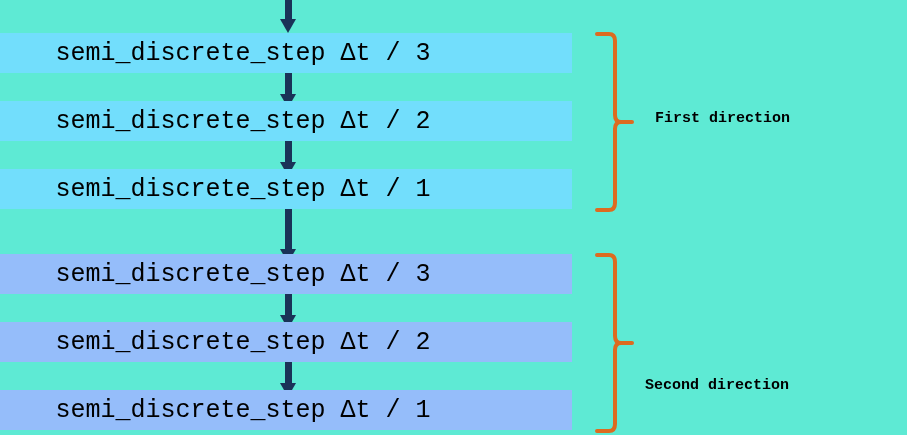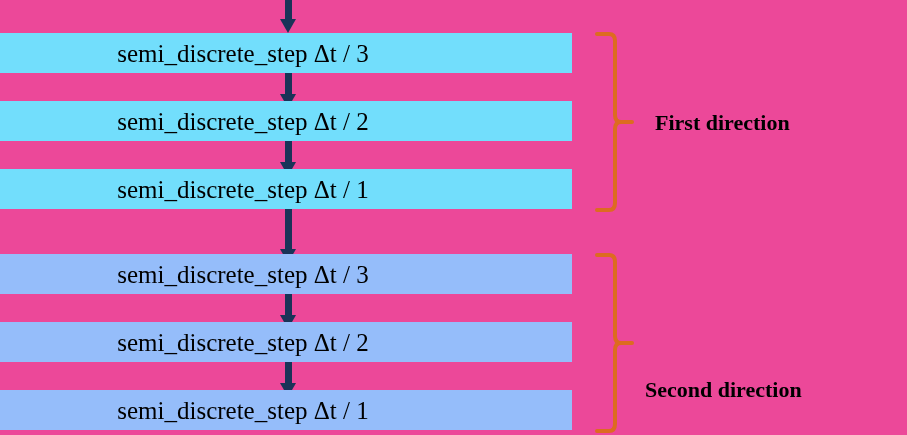--- a/index.html
+++ b/index.html
@@ -4,23 +4,23 @@
 <style>
   html, body {
     margin: 0;
     padding: 0;
     background: #ffffff;
   }
   #canvas {
     position: relative;
     width: 907px;
     height: 435px;
-    background: #ec4899;
+    background: #5eead4;
     overflow: hidden;
-    font-family: Liberation Serif, serif;
+    font-family: Liberation Mono, monospace;
   }
 
   
   .step-bar {
     position: absolute;
     left: 0;
     width: 572px;
     height: 40px;
     display: flex;
     align-items: center;
@@ -62,21 +62,21 @@
   
   .brace {
     position: absolute;
     left: 592px;
   }
   .brace svg { display: block; }
 
   
   .group-label {
     position: absolute;
-    font-size: 22px;
+    font-size: 15px;
     font-weight: bold;
     color: #000000;
     white-space: nowrap;
     letter-spacing: 0px;
   }
 </style>
 </head>
 <body>
 
 <div id="canvas">

